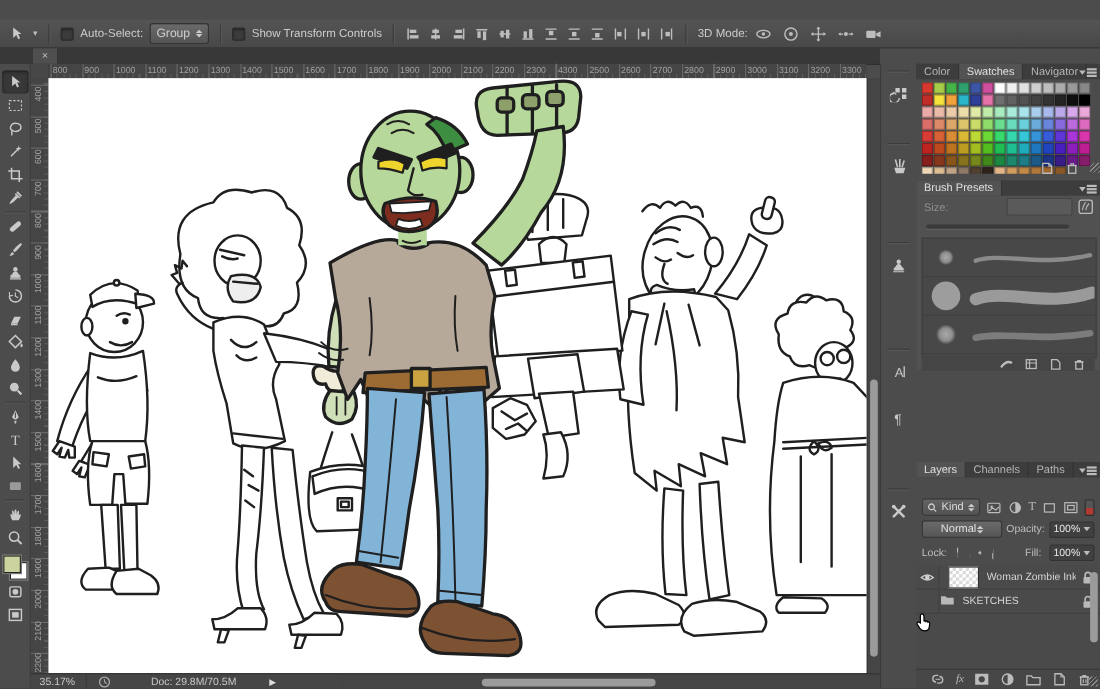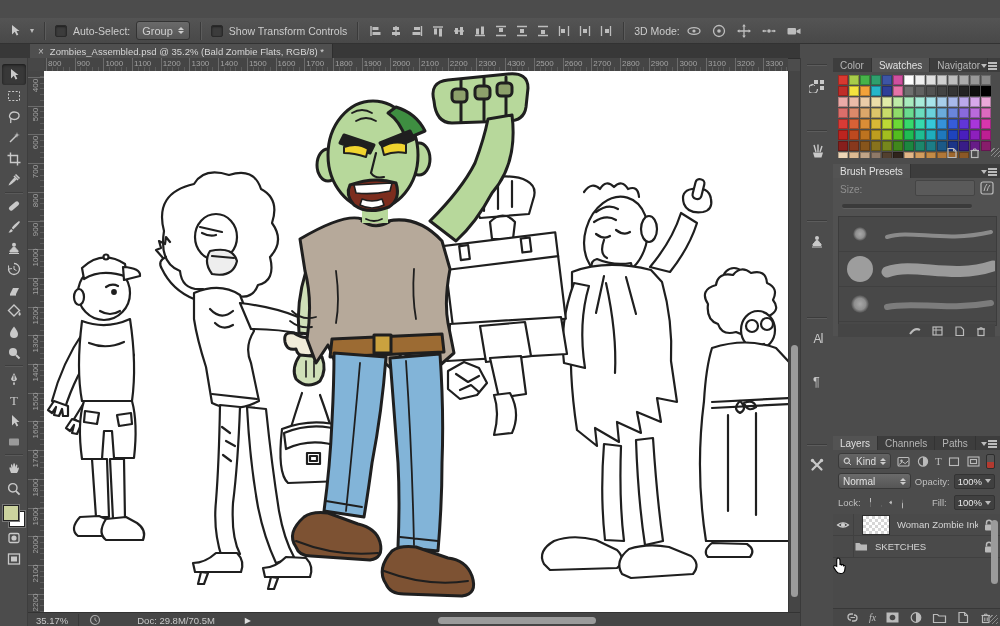--- a/index.html
+++ b/index.html
@@ -80,21 +80,21 @@
   .slider{position:absolute;left:9px;top:40px;width:130px;height:4px;background:#3a3a3a;border-radius:2px;box-shadow:0 1px 0 #5e5e5e}
   .blist{position:absolute;left:5px;top:52px;width:157px;height:206px;background:#484848;border:1px solid #3c3c3c;overflow:hidden}
   .brow{display:flex;align-items:center;height:34px;border-bottom:1px solid #404040}
   .bthumb{width:42px;display:flex;align-items:center;justify-content:center}
   .soft{border-radius:50%;background:radial-gradient(circle,#a8a8a8 0%,#8e8e8e 45%,rgba(140,140,140,0) 72%)}
   .hard{border-radius:50%;background:#9d9d9d}
   .brfoot{position:absolute;left:5px;top:260px;width:157px;height:13px;background:#454545;display:flex;justify-content:flex-end;gap:9px;align-items:center;padding-right:8px;box-sizing:border-box}
   
   .lrow{position:absolute;left:0;width:167px;display:flex;align-items:center}
   .kindsel{display:flex;align-items:center;gap:4px;background:linear-gradient(#646464,#525252);border:1px solid #3a3a3a;border-radius:3px;height:14px;padding:0 4px;font-size:10px;color:#ddd}
-  .normsel{display:flex;align-items:center;justify-content:space-between;background:linear-gradient(#6a6a6a,#555);border:1px solid #383838;border-radius:3px;height:14px;padding:0 4px;font-size:10px;color:#e2e2e2}
+  .normsel{display:flex;align-items:center;justify-content:center;background:linear-gradient(#6a6a6a,#555);border:1px solid #383838;border-radius:3px;height:14px;padding:0 4px;font-size:10px;color:#e2e2e2}
   .valdrop{display:flex;align-items:center;gap:3px;background:#404040;border:1px solid #333;border-radius:2px;height:13px;padding:0 3px;font-size:9.5px;color:#e8e8e8}
   .valdrop i{border-left:3px solid transparent;border-right:3px solid transparent;border-top:4px solid #bbb;width:0;height:0;display:inline-block}
   .llist{position:absolute;left:0;top:78px;width:167px;height:94px;background:#4a4a4a;overflow:hidden}
   .layer{display:flex;align-items:center;height:21px;border-bottom:1px solid #404040;font-size:9.5px;color:#d5d5d5}
   .layer.selected{background:#54687e;color:#fff}
   .eyecell{width:20px;height:21px;border-right:1px solid #404040;display:flex;align-items:center;justify-content:center;flex:none}
   .lthumb{width:26px;height:18px;margin:0 7px 0 8px;flex:none;border:1px solid #2e2e2e;background:#fff;
     background-image:linear-gradient(45deg,#d6d6d6 25%,transparent 25%,transparent 75%,#d6d6d6 75%),
                      linear-gradient(45deg,#d6d6d6 25%,transparent 25%,transparent 75%,#d6d6d6 75%);
     background-size:6px 6px;background-position:0 0,3px 3px}
@@ -213,21 +213,20 @@
         <svg width="16" height="16">
           <rect x="1.5" y="5" width="8.5" height="6.5" rx="1" fill="#bdbdbd"></rect>
           <path d="M10.5 7.5 L14.5 5.5 V11 L10.5 9.2 Z" fill="#bdbdbd"></path>
         </svg>
       </span>
   </div>
 
   <div class="abs tabstrip">
     <div class="doctab">
       <span class="x">×</span>
-      <span>Zombies_Assembled.psd @ 35.2% (Bald Zombie Flats, RGB/8) *</span>
     </div>
   </div>
 
   <div class="abs corner"></div>
   <div class="abs hruler" id="hruler">
       <span class="hrl" style="left: 4px;">800</span>
       <span class="hrl" style="left: 32.7px;">900</span>
       <span class="hrl" style="left: 61.4px;">1000</span>
       <span class="hrl" style="left: 90.1px;">1100</span>
       <span class="hrl" style="left: 118.8px;">1200</span>
@@ -805,21 +804,21 @@
         <svg width="13" height="12">
             <path d="M3 2 H8 L10.5 4.5 V10.5 H3 Z" fill="none" stroke="#bbb" stroke-width="1.2"></path>
           </svg>
         <svg width="12" height="12">
             <rect x="3" y="4" width="6" height="6.5" fill="none" stroke="#bbb" stroke-width="1.2"></rect>
             <path d="M2 4 H10 M4.8 4 V2.8 h2.4 V4" stroke="#bbb" fill="none"></path>
           </svg>
       </div>
     </div>
 
-    <div class="ptabbar" style="top:378px">
+    <div class="ptabbar" style="top:362px">
       <div class="ptab active">Layers</div>
       <div class="ptab">Channels</div>
       <div class="ptab">Paths</div>
       <span class="pmenu"></span>
     </div>
     <div class="lrow" style="top:395px;padding:0 5px;justify-content:space-between;box-sizing:border-box">
       <span class="kindsel">
         <svg width="9" height="9">
             <circle cx="3.8" cy="3.8" r="2.6" fill="none" stroke="#ccc" stroke-width="1.2"></circle>
             <path d="M5.8 5.8 L8 8" stroke="#ccc"></path>

